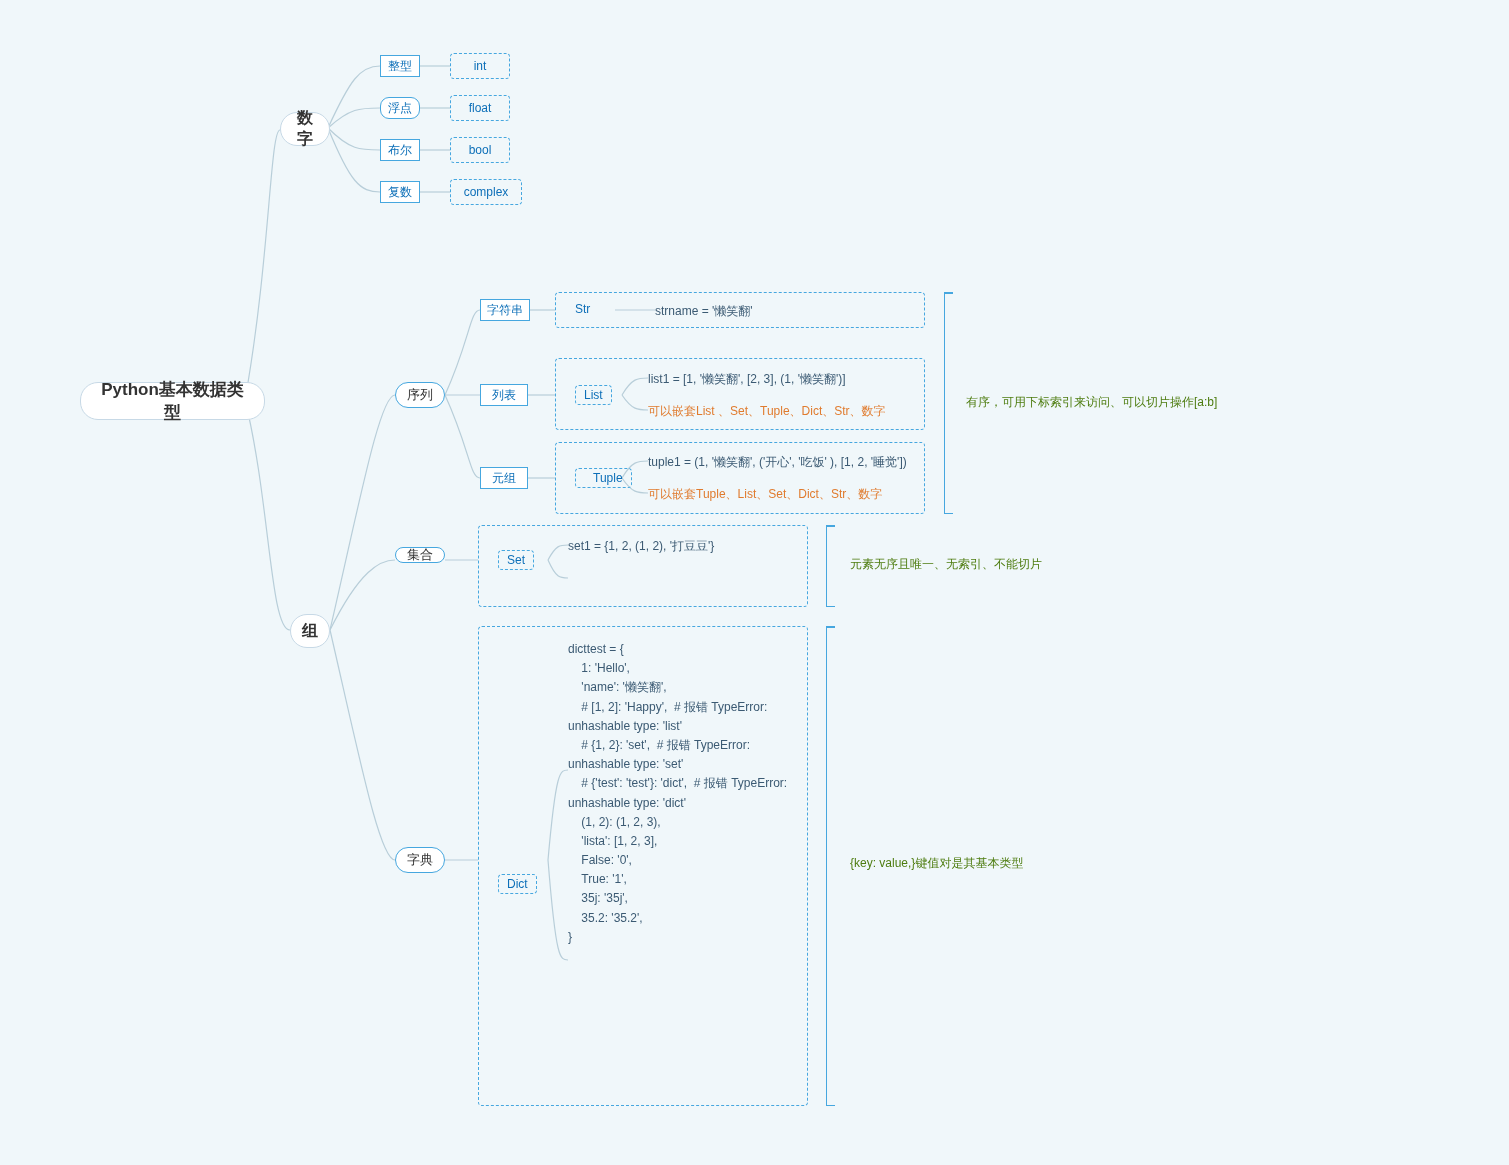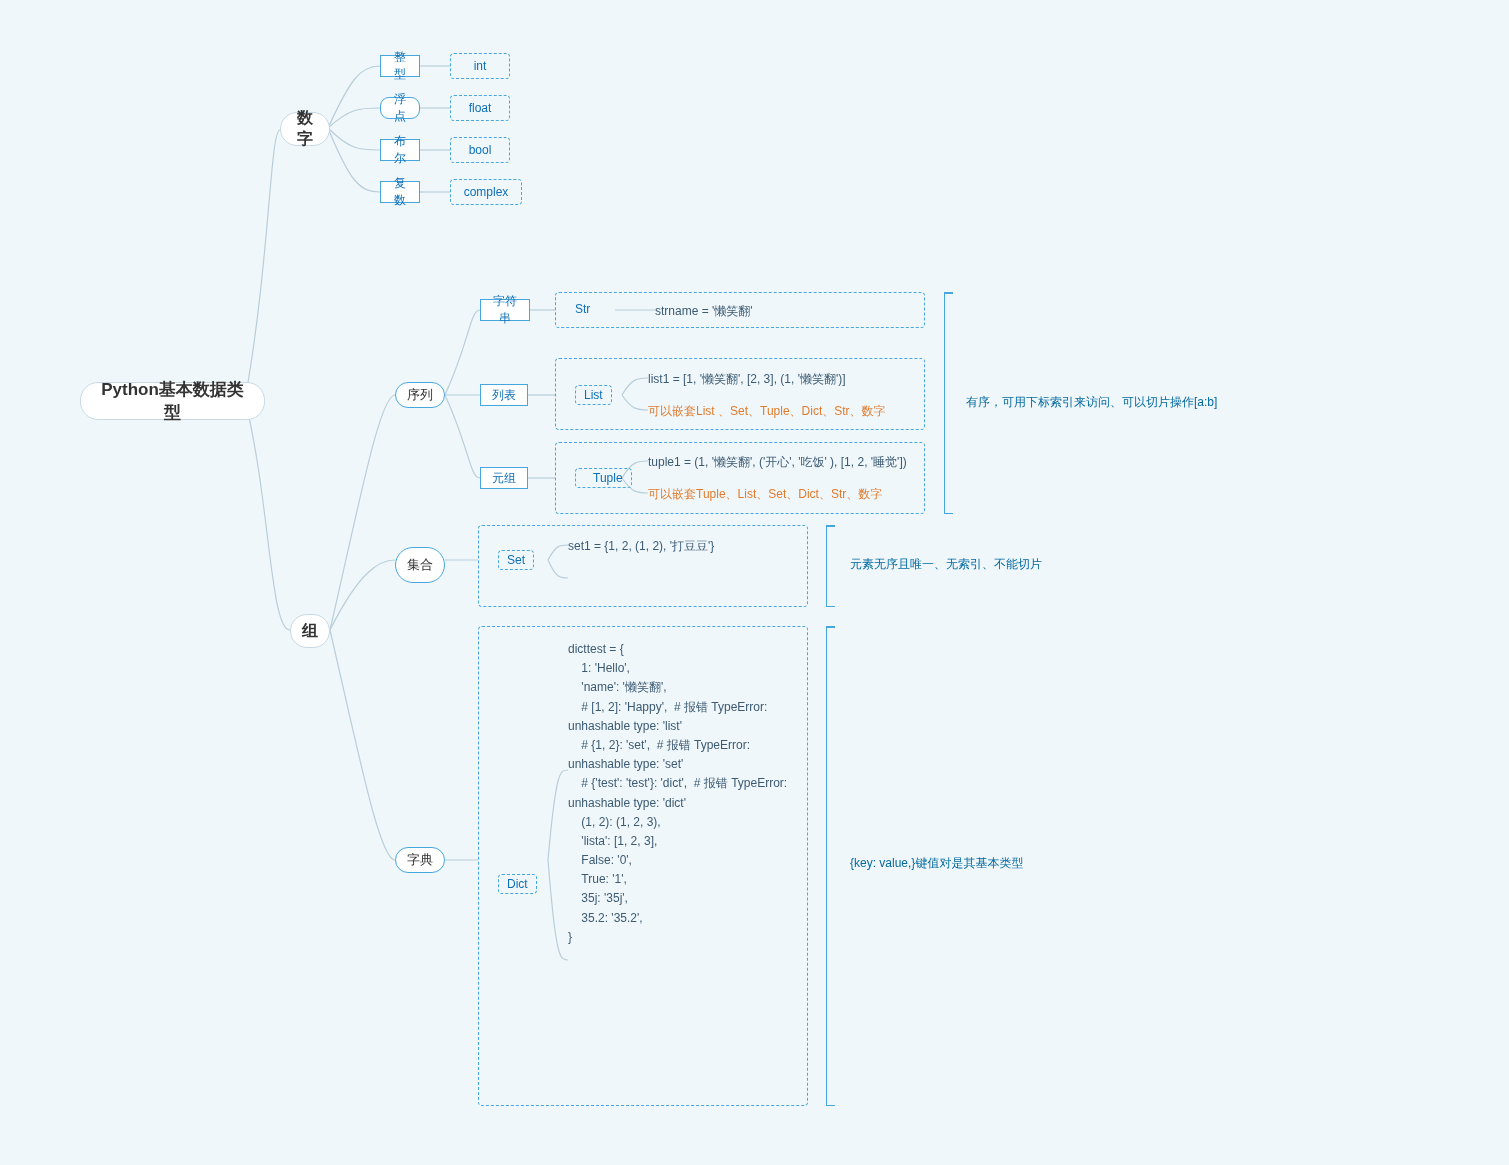--- a/index.html
+++ b/index.html
@@ -1,26 +1,26 @@
 <!DOCTYPE html>
 <html><head>
 <meta charset="utf-8">
 <style>
   html, body { margin:0; padding:0; background:#f0f7fa; font-family:"PingFang SC","Microsoft YaHei",Arial,sans-serif; }
   #canvas { position:relative; width:1509px; height:1165px; background:#f0f7fa; }
   .node { position:absolute; display:flex; align-items:center; justify-content:center; box-sizing:border-box; text-align:center; }
   .root { border:1px solid #c7d9e6; border-radius:18px; background:#fff; font-weight:700; font-size:17px; color:#333; padding:10px 18px; }
   .branch { border:1px solid #c7d9e6; border-radius:22px; background:#fff; font-weight:700; font-size:16px; color:#333; padding:8px 14px; }
   .sub { border:1px solid #46a7df; border-radius:18px; background:#fff; font-size:13px; color:#333; padding:4px 10px; }
-  .leaf-solid { border:1px solid #46a7df; background:#fff; font-size:12px; color:#0d6fb8; padding:4px 10px; }
+  .leaf-solid { border:1px solid #46a7df; background:#fff; font-size:12px; color:#0d6fb8; padding:4px 2px; }
   .leaf-dashed { border:1px dashed #46a7df; background:transparent; font-size:12px; color:#0d6fb8; padding:4px 10px; border-radius:4px; }
   .big-dashed { position:absolute; border:1px dashed #46a7df; border-radius:4px; box-sizing:border-box; }
   .txt { position:absolute; font-size:12px; color:#3b5a73; line-height:1.6; }
   .txt-orange { color:#e07b2e; }
-  .note { position:absolute; font-size:12px; color:#0369a1; }
+  .note { position:absolute; font-size:12px; color:#4d7c0f; }
   svg.edges { position:absolute; left:0; top:0; width:1509px; height:1165px; pointer-events:none; }
   svg.edges path { stroke:#b8ced9; stroke-width:1.2; fill:none; }
   .bracket { position:absolute; border-left:1.5px solid #46a7df; }
   .bracket::before, .bracket::after {
     content:""; position:absolute; width:8px; height:1.5px; background:#46a7df; left:0;
   }
   .bracket::before { top:0; }
   .bracket::after  { bottom:0; }
   
   .inner-leaf { border:1px dashed #46a7df; border-radius:4px; font-size:12px; color:#0d6fb8; padding:2px 8px; display:inline-block; }
@@ -113,21 +113,21 @@
 <div class="txt txt-orange" style="left:648px; top:402px;">可以嵌套List 、Set、Tuple、Dict、Str、数字</div>
 
 <div class="big-dashed" style="left:555px; top:442px; width:370px; height:72px;"></div>
 <div class="inner-leaf" style="position:absolute; left:575px; top:468px;padding-left:17px;">Tuple</div>
 <div class="txt" style="left:648px; top:453px;">tuple1 = (1, '懒笑翻', ('开心', '吃饭' ), [1, 2, '睡觉'])</div>
 <div class="txt txt-orange" style="left:648px; top:485px;">可以嵌套Tuple、List、Set、Dict、Str、数字</div>
 
 <div class="bracket" style="left:944px; top:292px; height:222px;"></div>
 <div class="note" style="left:966px; top:394px; width:280px;">有序，可用下标索引来访问、可以切片操作[a:b]</div>
 
-<div class="node sub" style="left:395px; top:547px; width:50px; height:36px;">集合</div>
+<div class="node sub" style="left:395px; top:547px; width:50px; height:16px;">集合</div>
 <div class="big-dashed" style="left:478px; top:525px; width:330px; height:82px;"></div>
 <div class="inner-leaf" style="position:absolute; left:498px; top:550px;">Set</div>
 <div class="txt" style="left:568px; top:537px;">set1 = {1, 2, (1, 2), '打豆豆'}</div>
 <div class="bracket" style="left:826px; top:525px; height:82px;"></div>
 <div class="note" style="left:850px; top:556px; width:240px;">元素无序且唯一、无索引、不能切片</div>
 
 <div class="node sub" style="left:395px; top:847px; width:50px; height:26px;">字典</div>
 <div class="big-dashed" style="left:478px; top:626px; width:330px; height:480px;"></div>
 <div class="inner-leaf" style="position:absolute; left:498px; top:850px;margin-top:24px;">Dict</div>
 <div class="txt" style="left:568px; top:640px; width:230px; white-space:pre-wrap;">dicttest = {

